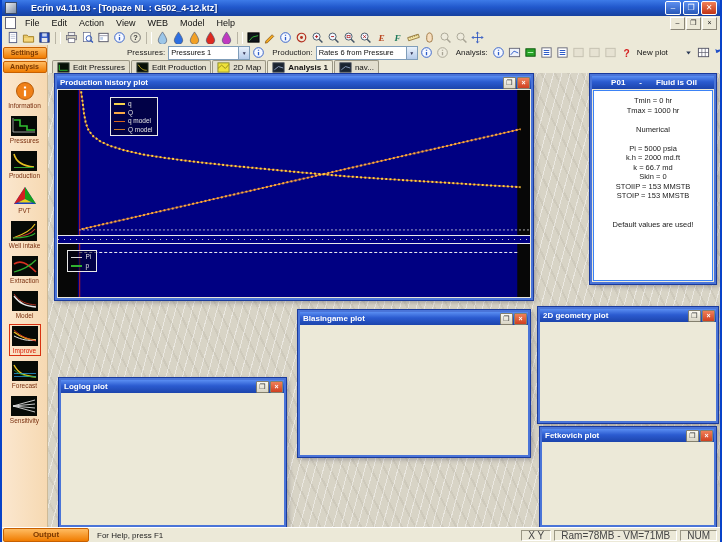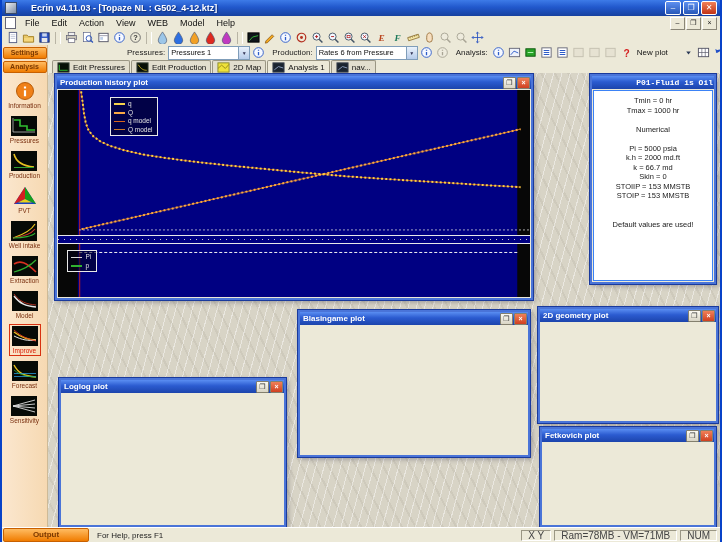--- a/index.html
+++ b/index.html
@@ -31,42 +31,42 @@
   .tlabel{font-size:8px;color:#222;margin:0 2px 0 5px;white-space:nowrap;}
   .select{display:flex;align-items:center;height:12px;background:#fff;border:1px solid #7F9DB9;font-size:7.5px;flex:none;}
   .selval{flex:1;padding-left:2px;white-space:nowrap;overflow:hidden;color:#111;}
   .selarrow{width:10px;align-self:stretch;background:linear-gradient(#EAF2FC,#B6CBEA);border-left:1px solid #7F9DB9;
     font-size:5px;display:flex;align-items:center;justify-content:center;color:#335;}
   .newplot{display:flex;align-items:center;gap:16px;font-size:8px;color:#111;padding:0 2px;white-space:nowrap;}
   
   .tabbar{position:absolute;top:60px;left:0;right:0;height:13px;background:#ECE9D8;display:flex;align-items:flex-end;gap:1px;padding-left:50px;}
   .tab{display:flex;align-items:center;gap:2px;height:12px;padding:0 4px;font-size:8px;color:#111;
     border:1px solid #9A9684;border-bottom:none;background:#E2DECE;border-radius:2px 2px 0 0;white-space:nowrap;}
-  .tab.active{background:#ECE9D8;font-weight:normal;}
+  .tab.active{background:#ECE9D8;font-weight:bold;}
   .tabicon{width:14px;height:12px;display:inline-flex;}
   
   .sidebar{position:absolute;left:0;top:45px;width:46px;bottom:14px;background:linear-gradient(90deg,#FBE7CF,#F6D9B2);
     border-right:1px solid #CDBA97;display:flex;flex-direction:column;align-items:center;padding-top:1px;box-sizing:border-box;}
   .sb-btn{width:42px;height:10px;margin:1px 0;background:linear-gradient(#FFBC62,#F07C00);border:1px solid #C86000;border-radius:2px;
     color:#7A3800;font-size:7px;font-weight:bold;text-align:center;line-height:9px;flex:none;}
   .sb-items{margin-top:5px;display:flex;flex-direction:column;gap:3px;align-items:center;}
   .sb-item{display:flex;flex-direction:column;align-items:center;padding:1px 2px;border:1px solid transparent;}
   .sb-item.selected{border-color:#D83010;}
   .sb-ic{width:26px;height:20px;display:block;}
   .sb-label{font-size:6.5px;color:#7A3010;margin-top:1px;white-space:nowrap;}
   .sb-item.selected .sb-label{color:#D81800;}
   
   .mdi{position:absolute;left:46px;top:73px;right:0;bottom:14px;background-color:#D8D4C6;overflow:hidden;
     background-image:repeating-linear-gradient(105deg,rgba(255,255,255,.45) 0 1px,rgba(255,255,255,0) 1px 8px),
                      repeating-linear-gradient(62deg,rgba(120,112,96,.10) 0 2px,rgba(120,112,96,0) 2px 12px);}
   .win{position:absolute;border:2px solid #4A74D8;outline:1px solid #1A3A9C;background:#ECE9D8;box-shadow:2px 2px 5px rgba(50,50,70,.4);box-sizing:border-box;}
   .wtb{height:13px;display:flex;align-items:center;gap:1px;padding:0 1px 0 3px;
     background:linear-gradient(180deg,#5A8EF2,#2B5BD0 45%,#1C44AC);}
   .wt{flex:1;color:#fff;font-size:8px;font-weight:bold;white-space:nowrap;overflow:hidden;}
-  .wt.center{display:flex;justify-content:flex-end;font-family:Liberation Mono, monospace;}
+  .wt.center{display:flex;justify-content:center;gap:14px;}
   .wbtn{width:11px;height:10px;font-size:7px;line-height:9px;text-align:center;border:1px solid #84806E;border-radius:1px;
     background:linear-gradient(#FBF9F1,#D9D5C5);color:#333;flex:none;}
   .wbtn.cls{background:linear-gradient(#F08058,#D04020);color:#fff;font-weight:bold;}
   .wbody{position:absolute;left:1px;right:1px;top:14px;bottom:1px;}
   
   .chart{position:relative;overflow:hidden;}
   .prodbody{display:flex;flex-direction:column;}
   .prodbody .top{flex:1;}
   .psep{height:7px;flex:none;background-color:#000082;border-top:1px solid #E8E8E8;border-bottom:1px solid #E8E8E8;
     background-image:repeating-linear-gradient(90deg,#C8C8C8 0 1px,transparent 1px 6px);

